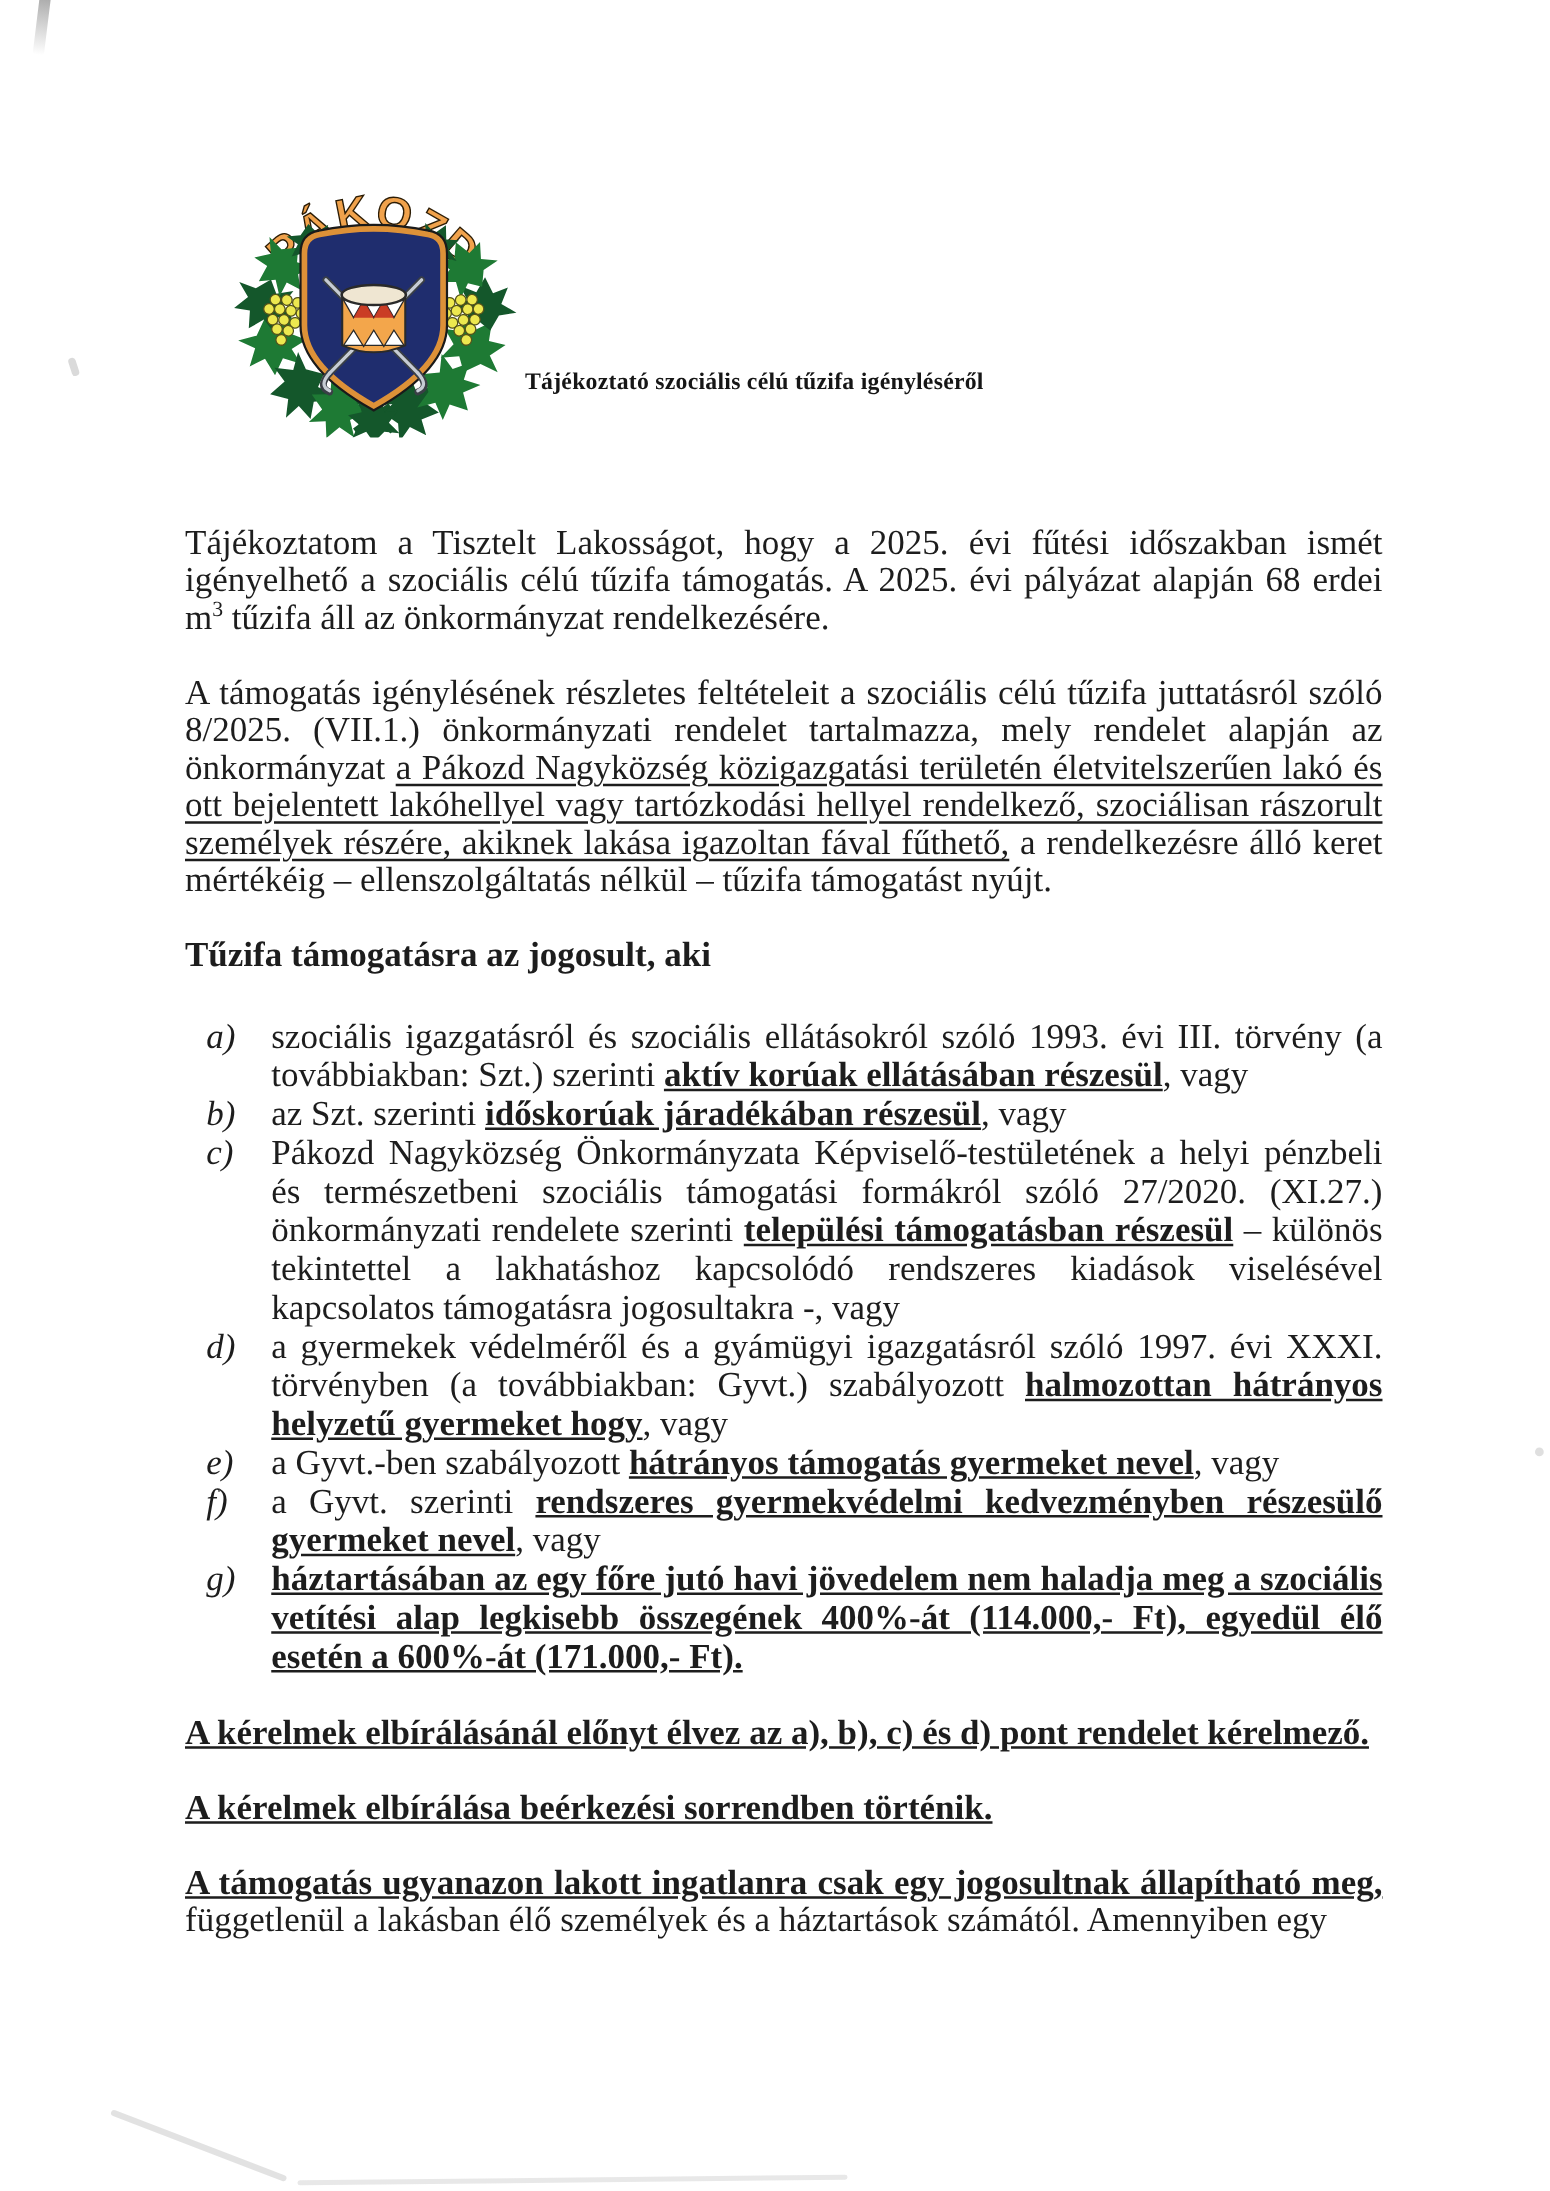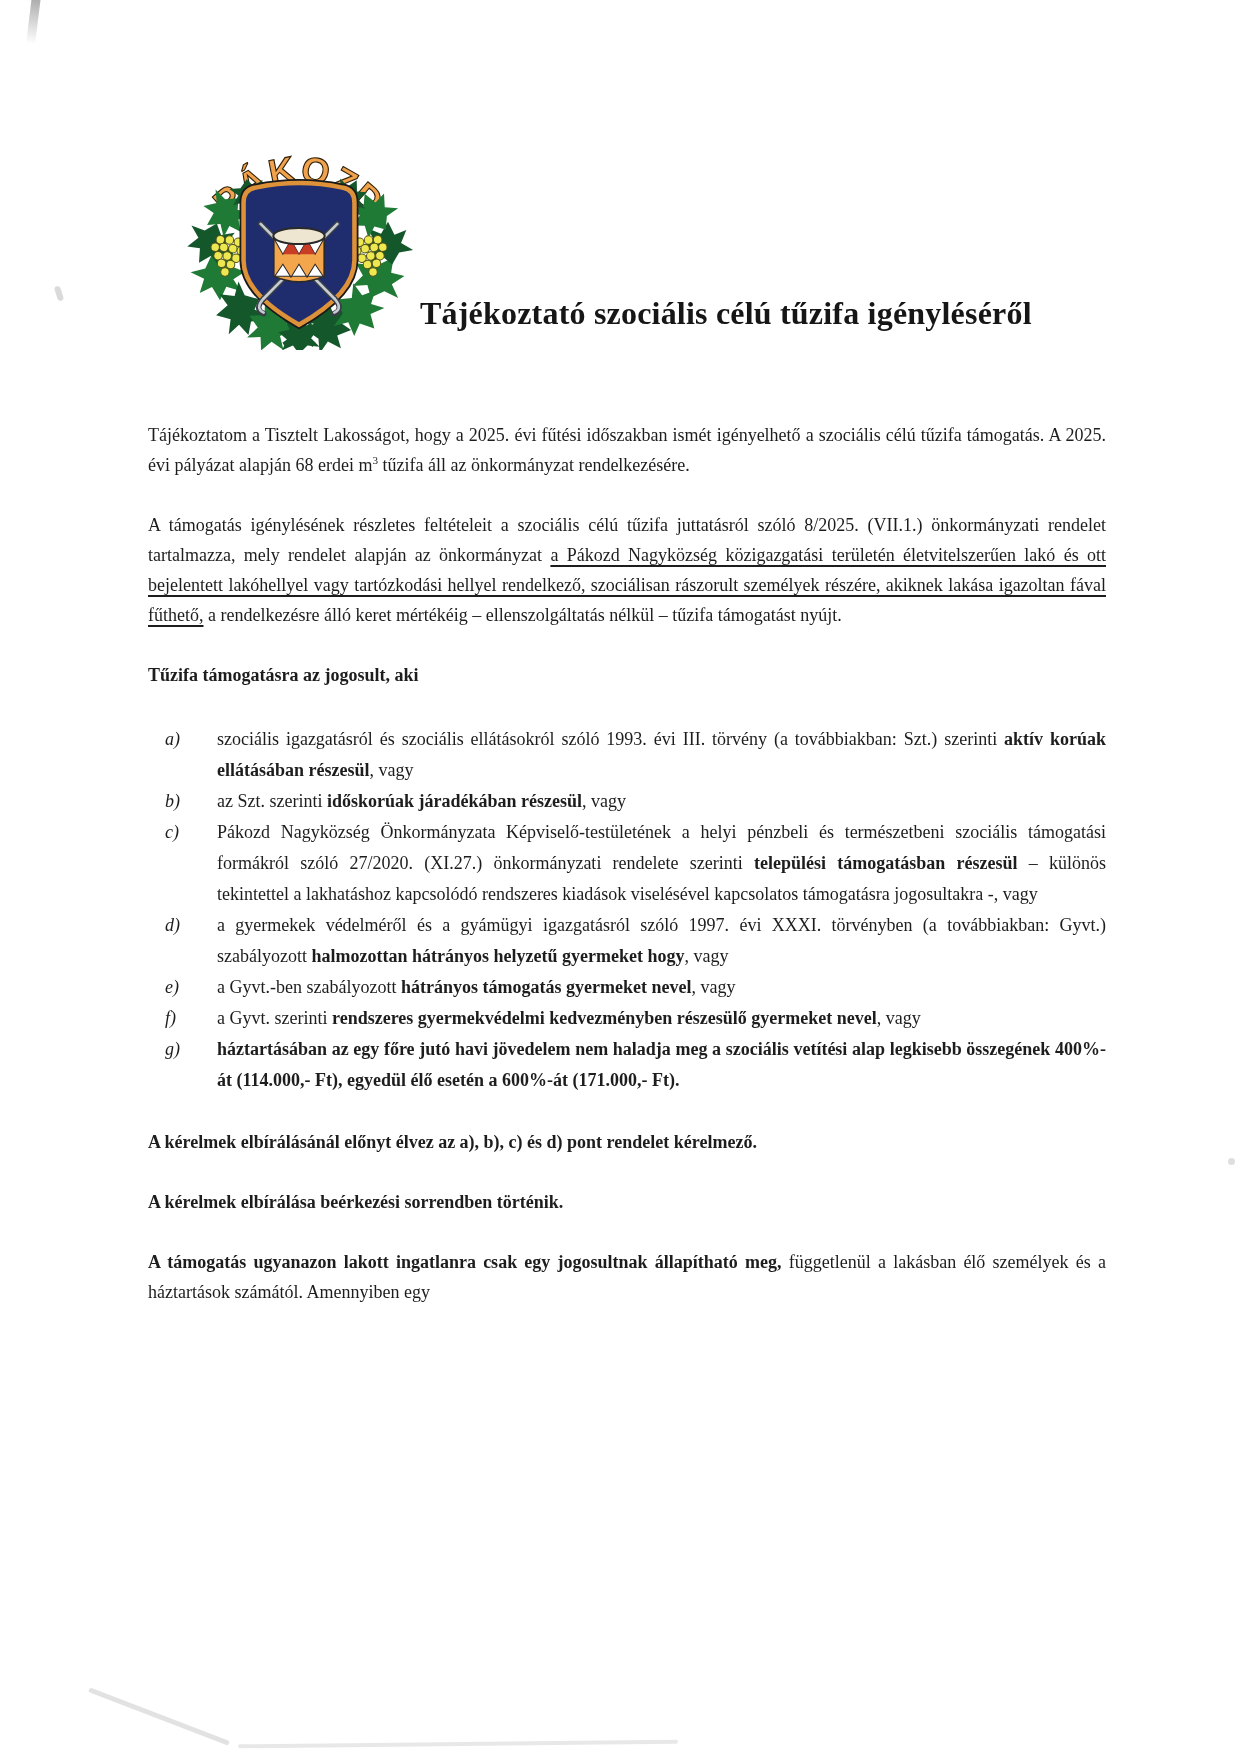--- a/index.html
+++ b/index.html
@@ -8,35 +8,35 @@
     width:1240px;height:1753px;
     background:#ffffff;
     overflow:hidden;
     font-family:"Liberation Serif","DejaVu Serif",serif;
     color:#1d1d1d;
   }
   
   .logo{position:absolute;left:173px;top:126px;width:252px;height:224px;}
   .doc-title{
     position:absolute;left:420px;top:295px;margin:0;
-    font-size:32px;font-weight:bold;letter-spacing:.2px;color:#161616;
+    font-size:19px;font-weight:bold;letter-spacing:.2px;color:#161616;
     white-space:nowrap;
   }
   
   .content{
     position:absolute;left:148px;top:420px;width:958px;
-    font-size:18px;line-height:30px;text-align:justify;
+    font-size:28px;line-height:30px;text-align:justify;
   }
   .para{margin:0 0 30px 0;}
   .heading{margin:0 0 34px 0;font-weight:bold;text-align:left;}
   .list{margin:0 0 31px 0;}
   .li{display:flex;line-height:31px;}
   .li .marker{flex:none;width:52px;margin-left:17px;font-style:italic;}
   .li .li-body{flex:1;text-align:justify;}
-  .b{font-weight:bold;}
+  .b{font-weight:bold;text-decoration:underline;}
   .u{text-decoration:underline;text-decoration-thickness:2px;text-underline-offset:4px;}
   sup{font-size:.62em;line-height:0;vertical-align:super;}
   .para:last-child{margin-bottom:16px;}
   
   .artifact{position:absolute;pointer-events:none;border-radius:3px;}
   .a1{left:29px;top:-4px;width:9px;height:48px;background:linear-gradient(180deg,rgba(95,95,95,.55),rgba(130,130,130,0));transform:rotate(7deg);}
   .a2{left:56px;top:286px;width:6px;height:15px;background:rgba(140,140,140,.32);transform:rotate(-18deg);}
   .a3{left:84px;top:1714px;width:150px;height:5px;background:rgba(160,160,160,.30);transform:rotate(21deg);}
   .a4{left:238px;top:1742px;width:440px;height:4px;background:rgba(165,165,165,.26);transform:rotate(-.6deg);}
   .a5{left:1228px;top:1158px;width:7px;height:7px;background:rgba(150,150,150,.3);border-radius:50%;}

